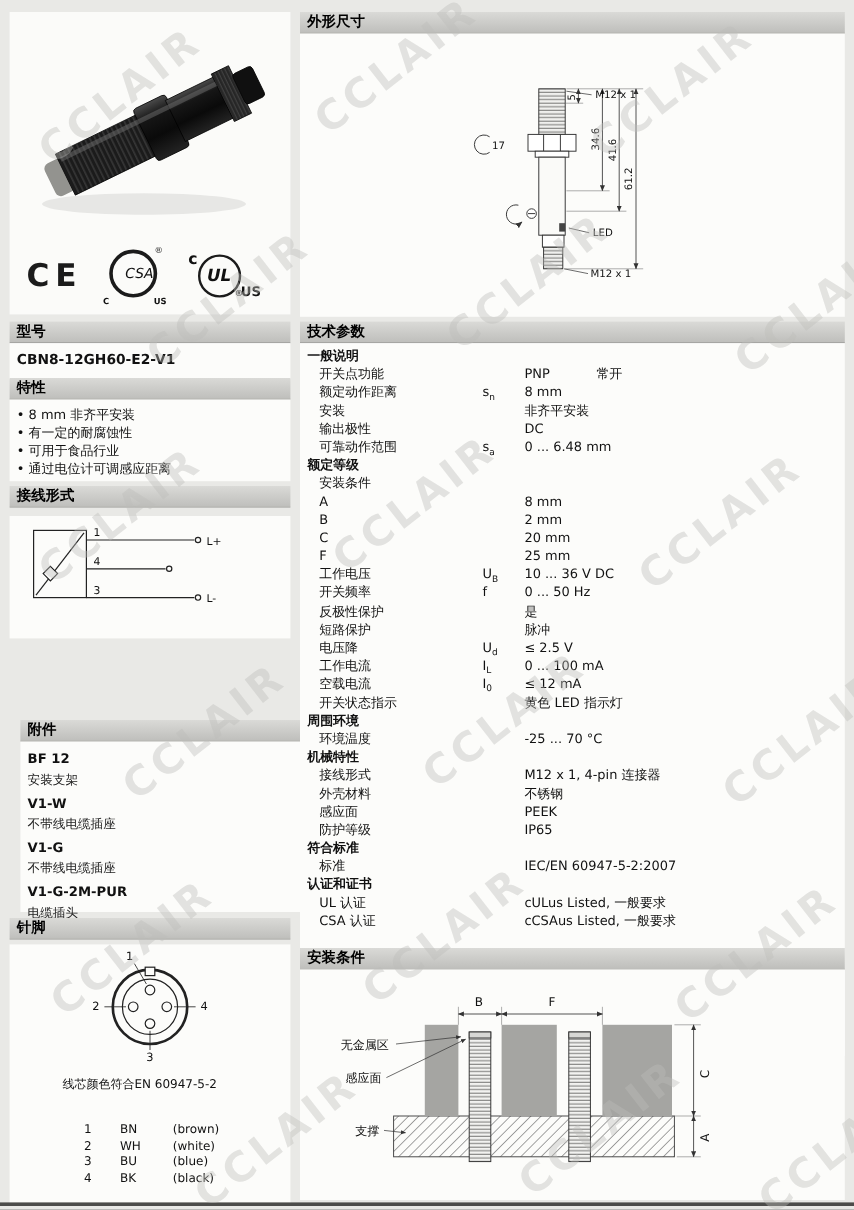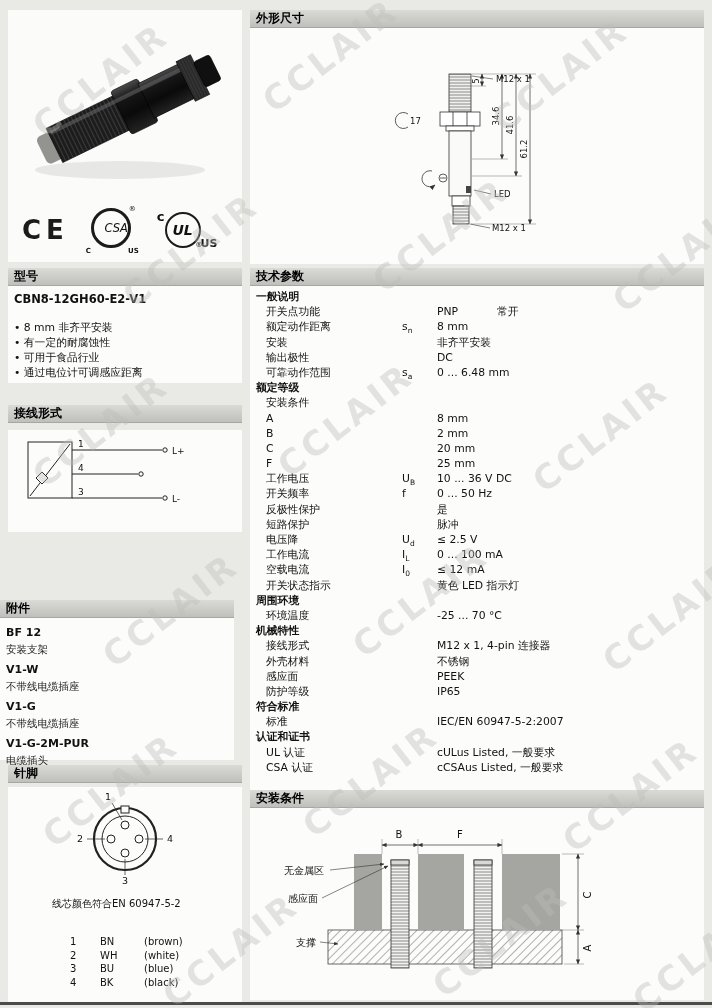--- a/index.html
+++ b/index.html
@@ -4,21 +4,21 @@
 <style>
   *{margin:0;padding:0;box-sizing:border-box}
   html,body{margin:0;padding:0;background:#9a9a98}
   .page{position:relative;width:712px;height:1008px;background:#e9e9e6;overflow:hidden;
         font-family:"DejaVu Sans","Liberation Sans",sans-serif;color:#111}
   .sec{position:absolute;z-index:2}
   .sec-photo{left:8px;top:10px;width:234px;height:252px;background:#fbfbf9}
   .sec-model{left:8px;top:268px;width:234px}
   .sec-features{left:8px;top:315px;width:234px}
   .sec-wiring{left:8px;top:405px;width:234px}
-  .sec-acc{left:0;top:600px;width:234px}
+  .sec-acc{left:17px;top:600px;width:234px}
   .sec-pins{left:8px;top:765px;width:234px}
   .sec-dims{left:250px;top:10px;width:454px}
   .sec-tech{left:250px;top:268px;width:454px}
   .sec-mount{left:250px;top:790px;width:454px}
   .hdr{height:18px;line-height:17px;padding:0 6px;font-size:12px;font-weight:bold;color:#000;
        background:linear-gradient(180deg,#dadad7,#bfbfbc);border-bottom:1px solid #a6a6a3}
   .panel{background:#fcfcfa}
   .model-panel{height:30px;padding:6px 6px 0;font-weight:bold;font-size:11.5px}
   .features-panel{height:68px;padding:5px 6px 0;font-size:10.8px}
   .feat-item{line-height:15px;white-space:nowrap}
@@ -118,20 +118,21 @@
       </div>
     </div>
   </div>
 
   <div class="sec sec-model">
     <div class="hdr">型号</div>
     <div class="panel model-panel">CBN8-12GH60-E2-V1</div>
   </div>
 
   <div class="sec sec-features">
+    <div class="hdr">特性</div>
     <div class="panel features-panel">
         <div class="feat-item">• 8 mm 非齐平安装</div>
         <div class="feat-item">• 有一定的耐腐蚀性</div>
         <div class="feat-item">• 可用于食品行业</div>
         <div class="feat-item">• 通过电位计可调感应距离</div>
       </div>
   </div>
 
   <div class="sec sec-wiring">
     <div class="hdr">接线形式</div>

